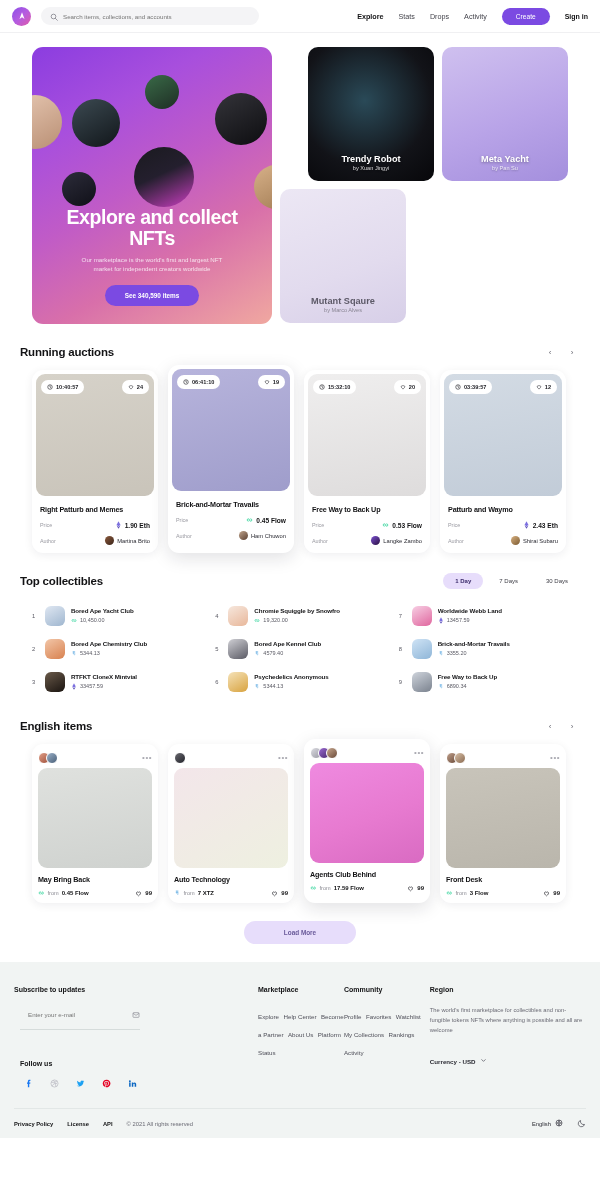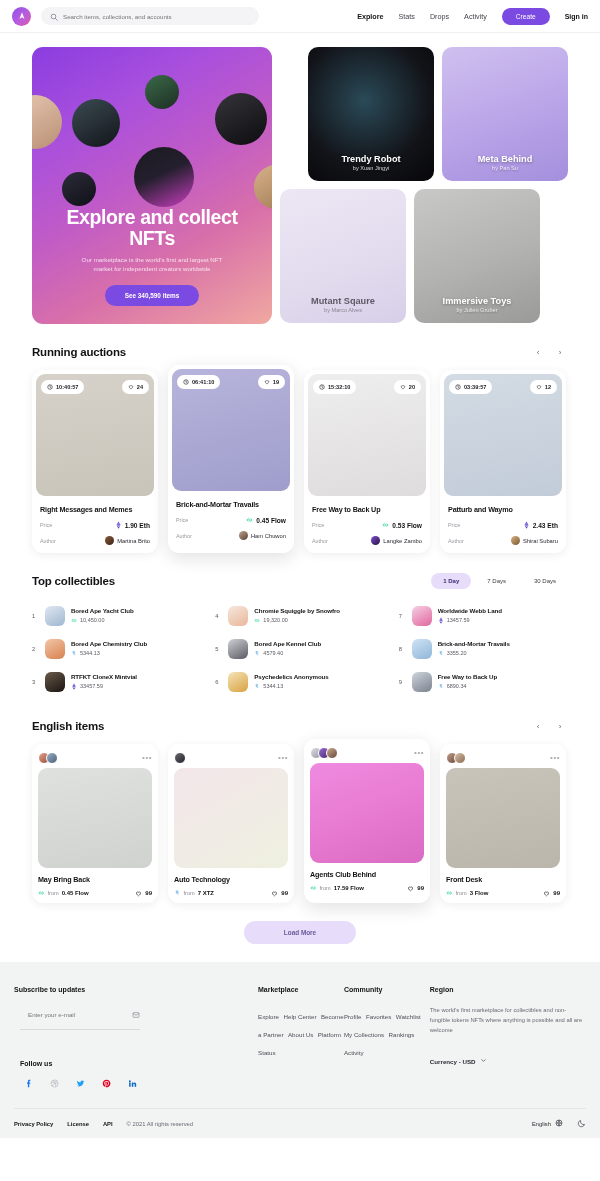--- a/index.html
+++ b/index.html
@@ -83,21 +83,21 @@
   .hc-by { font-size: 5.6px; color: rgba(255,255,255,.82); margin-top: 1px; text-shadow: 0 1px 2px rgba(0,0,0,.3); }
 
   
   .art-robot { background: radial-gradient(circle at 45% 40%, #2a4a58 0%, #121318 62%, #07070a 100%); margin-left: 28px; }
   .art-angels { background: linear-gradient(160deg,#cfc0ef 0%,#b9a4e8 55%,#a48fdd 100%); }
   .art-mutant { background: linear-gradient(160deg,#ece7f4 0%,#e2dbee 60%,#d7cfe8 100%); }
   .art-toys { background: linear-gradient(160deg,#c8c8c6 0%,#b2b2b0 55%,#9a9a98 100%); }
 
   
   .section-head {
-    display: flex; align-items: center; padding: 0 32px; margin-top: 20px;
+    display: flex; align-items: center; padding: 0 20px; margin-top: 20px;
   }
   .section-title { font-size: 11.5px; font-weight: bold; letter-spacing: -0.2px; }
   .arrows { margin-left: auto; display: flex; gap: 6px; }
   .arrow-btn {
     width: 16px; height: 16px; border-radius: 50%; background: #fff;
     border: none; display: flex; align-items: center; justify-content: center;
     font-size: 8px; color: #6a6a74; font-family: "Liberation Sans", sans-serif;
   }
 
   
@@ -282,36 +282,30 @@
     <div class="hero-right">
       <div class="hero-row">
         <div class="hero-card art-robot">
           <div class="hc-label">
             <div class="hc-title">Trendy Robot</div>
             <div class="hc-by">by Xuan Jingyi</div>
           </div>
         </div>
         <div class="hero-card art-angels">
           <div class="hc-label">
-            <div class="hc-title">Meta Behind</div>
+            <div class="hc-title">Meta Yacht</div>
             <div class="hc-by">by Pan Su</div>
           </div>
         </div>
       </div>
       <div class="hero-row">
         <div class="hero-card art-mutant">
           <div class="hc-label">
             <div class="hc-title" style="color:#5d5a68;text-shadow:none;">Mutant Sqaure</div>
             <div class="hc-by" style="color:#8a8694;text-shadow:none;">by Marco Alves</div>
-          </div>
-        </div>
-        <div class="hero-card art-toys">
-          <div class="hc-label">
-            <div class="hc-title">Immersive Toys</div>
-            <div class="hc-by">by Julien Gruber</div>
           </div>
         </div>
       </div>
     </div>
   </div>
 
   <div class="section-head">
     <div class="section-title">Running auctions</div>
     <div class="arrows">
       <button class="arrow-btn">‹</button>
@@ -333,21 +327,21 @@
           </div>
           <div class="pill">
             <svg viewBox="0 0 24 24" fill="none" stroke="#1c1c22" stroke-width="2.2">
                 <path d="M12 20s-7-4.6-7-9.4A4 4 0 0 1 12 8a4 4 0 0 1 7 2.6C19 15.4 12 20 12 20z"></path>
               </svg>
             <span>24</span>
           </div>
         </div>
       </div>
       <div class="ac-body">
-        <div class="ac-title">Right Messages and Memes</div>
+        <div class="ac-title">Right Patturb and Memes</div>
         <div class="ac-row">
           <span>Price</span>
           <span class="ac-val">
             <svg viewBox="0 0 24 32">
                 <path d="M12 1 4 16l8 5 8-5z" fill="#7b6fe0"></path>
                 <path d="M12 23l-8-5 8 13 8-13z" fill="#5c51b8"></path>
               </svg>
             <span>1.90 Eth</span>
           </span>
         </div>

